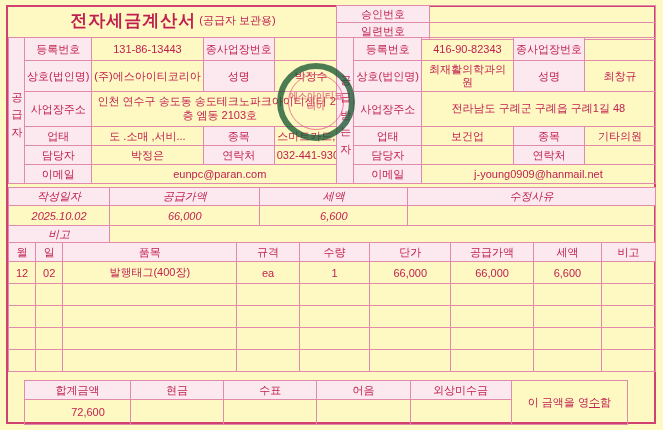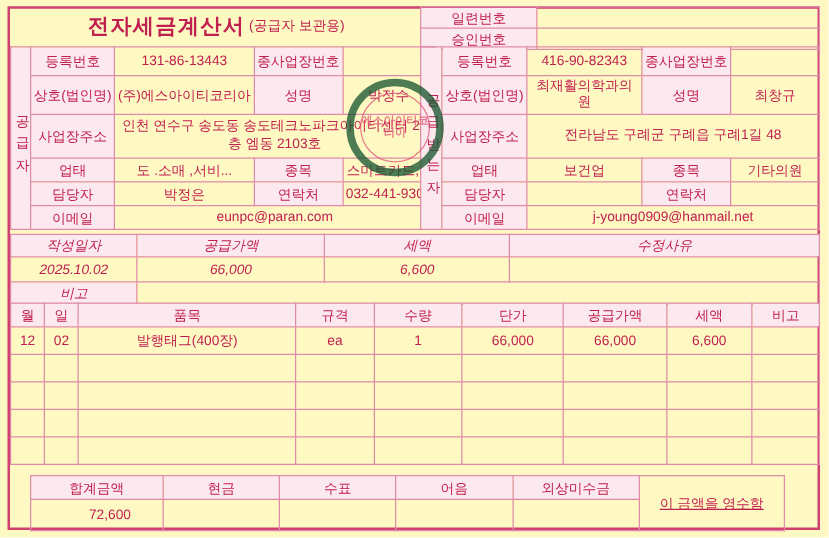--- a/index.html
+++ b/index.html
@@ -114,26 +114,26 @@
   <div class="frame"></div>
 
   <div class="title-wrap">
     <span class="doc-title">전자세금계산서</span>
       <span class="doc-sub">(공급자 보관용)</span>
   </div>
 
   <table class="grid" style="left:336px; top:5px; width:320px;">
     <tbody>
         <tr>
-      <td class="lbl" style="height:16px;">일련번호</td>
-      <td></td>
-    </tr>
-    <tr>
       <td class="lbl" style="width:90px; height:16px;">승인번호</td>
       <td style="width:230px;"></td>
+    </tr>
+    <tr>
+      <td class="lbl" style="height:16px;">일련번호</td>
+      <td></td>
     </tr>
   </tbody>
     </table>
 
   <table class="grid" style="left:8px; top:37px; width:328px;">
     <tbody>
         <tr>
       <td class="lbl vert" rowspan="6" style="width:18px;">공급자</td>
       <td class="lbl" style="width:48px; height:22px;">등록번호</td>
       <td style="width:106px;">131-86-13443</td>
@@ -304,21 +304,21 @@
     </table>
 
   <table class="grid" style="left:24px; top:380px; width:604px;">
     <tbody>
         <tr>
       <td class="lbl" style="width:112px; height:18px;">합계금액</td>
       <td class="lbl" style="width:104px;">현금</td>
       <td class="lbl" style="width:104px;">수표</td>
       <td class="lbl" style="width:104px;">어음</td>
       <td class="lbl" style="width:106px;">외상미수금</td>
-      <td rowspan="2" style="width:118px;text-decoration:underline;">
+      <td rowspan="2" style="width:118px;">
         <span class="receipt-note">이 금액을 영</span><span class="receipt-note" style="text-decoration:underline;">수</span><span class="receipt-note">함</span>
       </td>
     </tr>
     <tr>
       <td class="num-cell" style="height:24px;padding-left:23px;">72,600</td>
       <td class="num-cell"></td>
       <td class="num-cell"></td>
       <td class="num-cell"></td>
       <td class="num-cell"></td>
     </tr>

